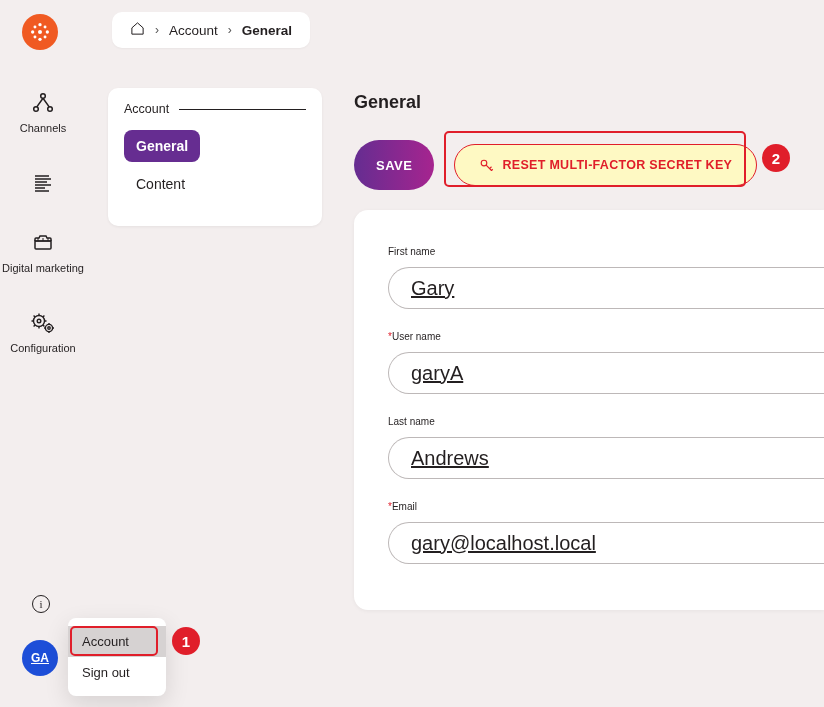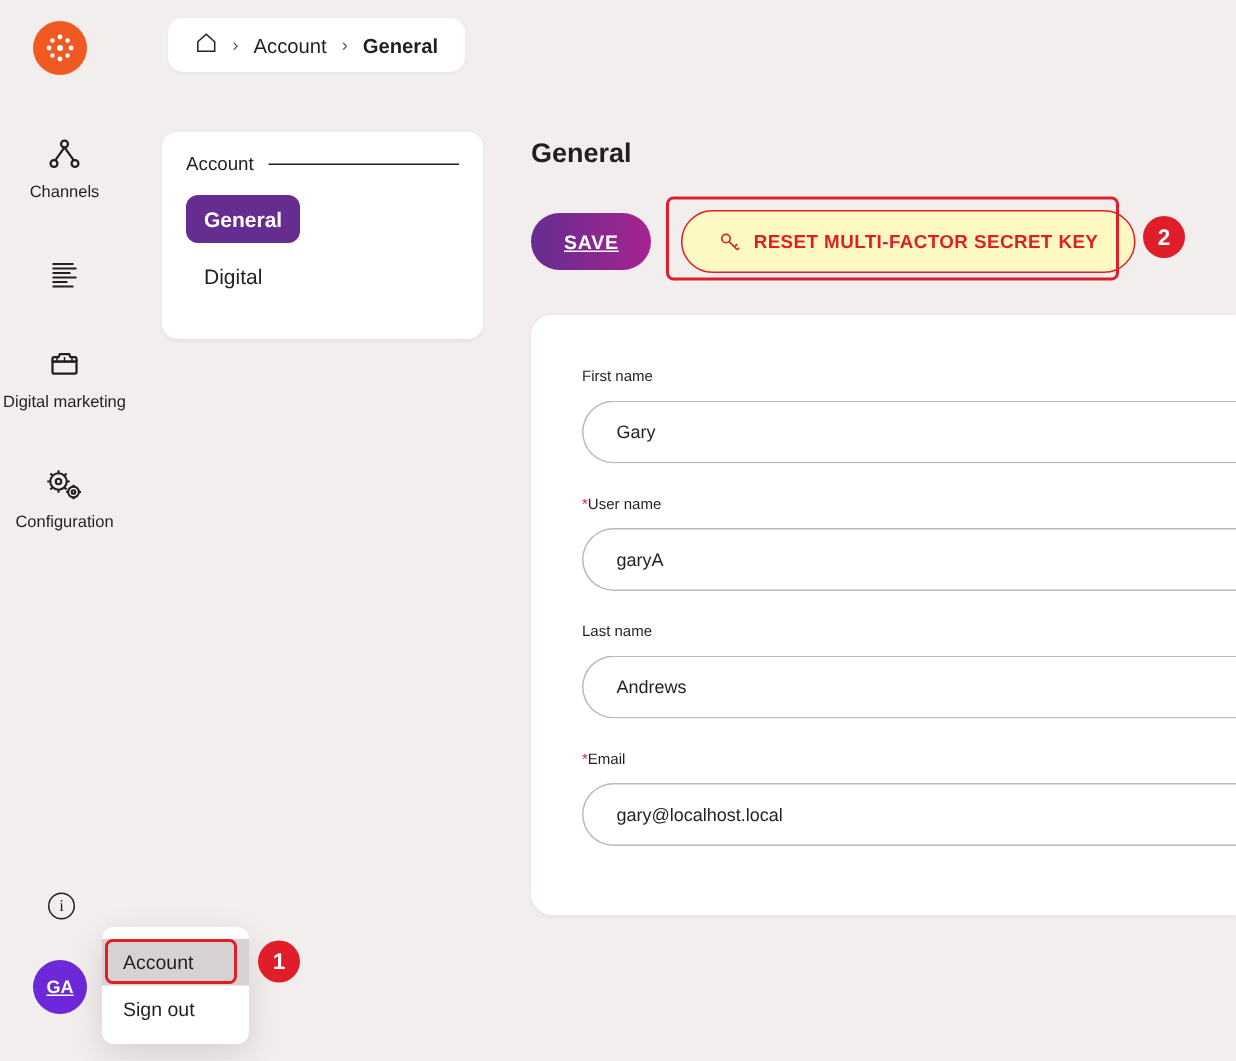--- a/index.html
+++ b/index.html
@@ -59,21 +59,21 @@
     background: #257ae6;
     background: #1d4ed8;
     background: #2254cc;
     background: #2b5ed8;
     background: #224bca;
     background: #2350d6;
     background: #283cd6;
     display:flex; align-items:center; justify-content:center;
     color:#fff; font-size:12px; font-weight:600; cursor:pointer;
   }
-  .avatar { background:#6d28d9;text-decoration:underline; }
+  .avatar { background:#1d4ed8;text-decoration:underline; }
   .user-popup {
     position: absolute; left: 68px; top: 618px;
     width: 98px; background:#fff; border-radius: 8px;
     box-shadow: 0 8px 24px rgba(0,0,0,0.12);
     padding: 8px 0;
   }
   .user-popup-item {
     padding: 8px 14px; font-size: 13px; cursor:pointer;
   }
   .user-popup-item.selected { background:#d6d2d2; }
@@ -97,27 +97,26 @@
   
   .page-title {
     position:absolute; left:354px; top:92px;
     font-size:18px; font-weight:700; color:#231f20;
   }
   .action-row {
     position:absolute; left:354px; top:140px;
     display:flex; align-items:center; gap:20px;
   }
   .btn-save {
-    height:38px; padding:0 22px;
+    height:50px; padding:0 22px;
     border:none; border-radius:999px;
     background: linear-gradient(90deg,#6a2c91 0%, #d62976 100%);
     background: linear-gradient(90deg,#5e2b97,#b01e8e,#e13f3f);
     color:#fff; font-weight:700; font-size:13px; letter-spacing:0.5px;
     cursor:pointer;
-    text-decoration:underline;
   }
   .btn-save { background:#7b2fa0; background:linear-gradient(90deg,#6d2e9e,#c4248e); background:#7a2ea0;
     background:linear-gradient(90deg,#6a2e9b,#a52a95);
   }
   .btn-save { background:#7d2ba0; background:linear-gradient(90deg,#652d91 0%, #a6248f 100%); }
 
   .btn-reset {
     height:42px; padding:0 24px;
     background:#fef9c3; border:1px solid #e01e2a; border-radius:999px;
     color:#e01e2a; font-weight:700; font-size:12.5px; letter-spacing:0.3px;
@@ -149,22 +148,22 @@
     padding: 36px 0 30px 34px;
     box-shadow: 0 1px 4px rgba(0,0,0,0.05);
   }
   .field { margin-bottom: 22px; }
   .field-label { font-size:10px; color:#231f20; display:block; margin-bottom:10px; }
   .req { color:#e01e2a; }
   .field-input {
     width: 100%; height:42px;
     border:1px solid #bdb8b8; border-right:none;
     border-radius: 999px 0 0 999px;
-    padding: 0 22px; font-size:12px; color:#231f20;
-    background:#fff; outline:none;
+    padding: 0 22px; font-size:20px; color:#231f20;
+    background:#fff; outline:none;text-decoration:underline;
   }
 </style>
 </head>
 <body>
 
 <div class="logo">
   <svg viewBox="0 0 24 24">
     <g fill="#fff">
       <circle cx="12" cy="12" r="2.2"></circle>
       <circle cx="12" cy="4" r="1.8"></circle>
@@ -245,21 +244,21 @@
 
 <div class="submenu">
   <div class="submenu-title-row">
     <span class="submenu-title">Account</span>
     <span class="submenu-rule"></span>
   </div>
   <div>
     <span class="submenu-item active">General</span>
   </div>
   <div>
-    <span class="submenu-item">Digital</span>
+    <span class="submenu-item">Content</span>
   </div>
 </div>
 
 <div class="page-title">General</div>
 <div class="action-row">
   <button class="btn-save">SAVE</button>
   <button class="btn-reset">
     <svg width="15" height="15" viewBox="0 0 24 24" fill="none" stroke="#e01e2a" stroke-width="1.8">
       <circle cx="8" cy="8" r="4.5"></circle>
         <path d="M11 11l9 9M17 17l3-3M20 20l2-2"></path>

